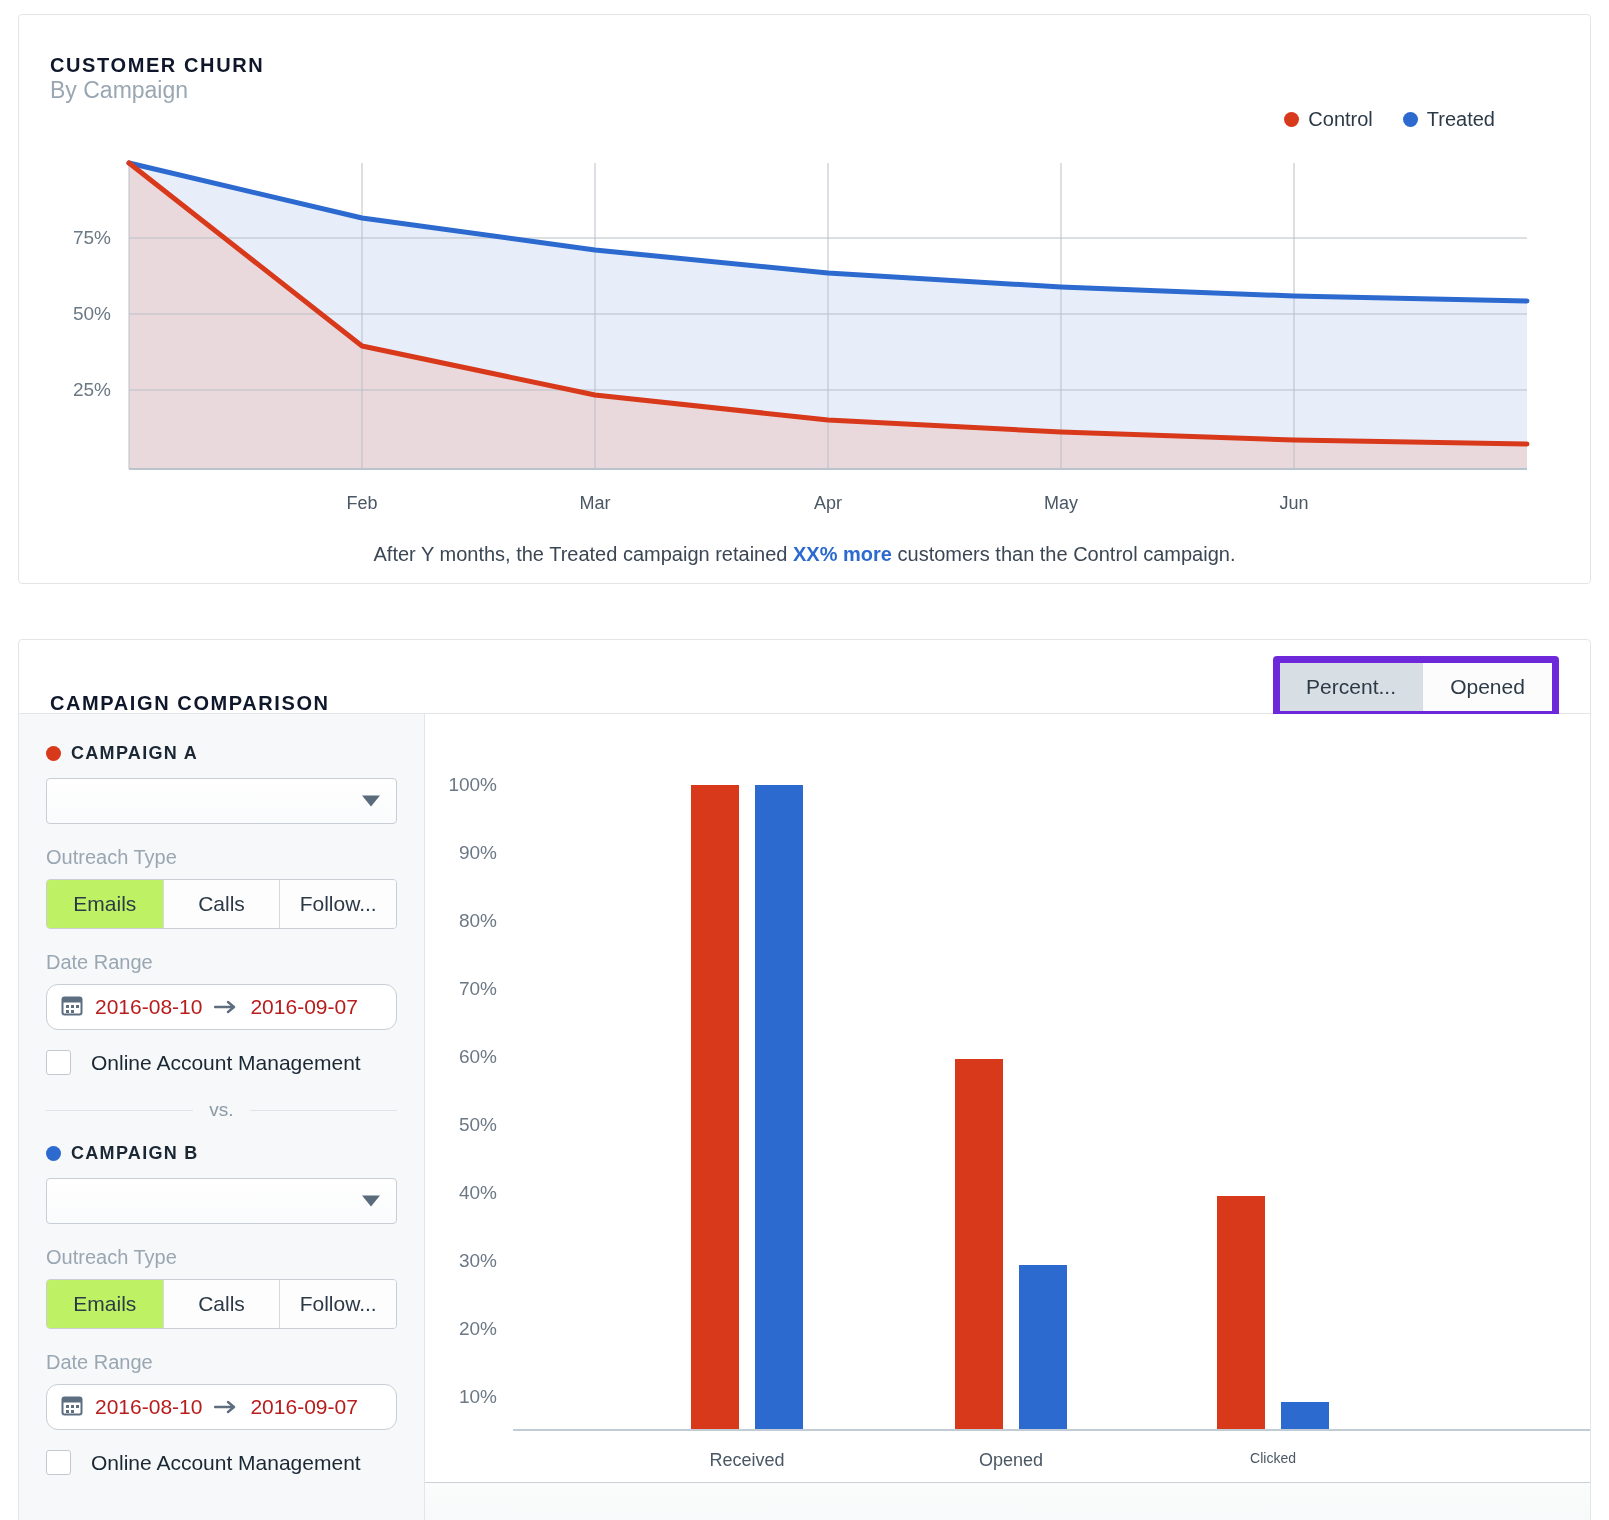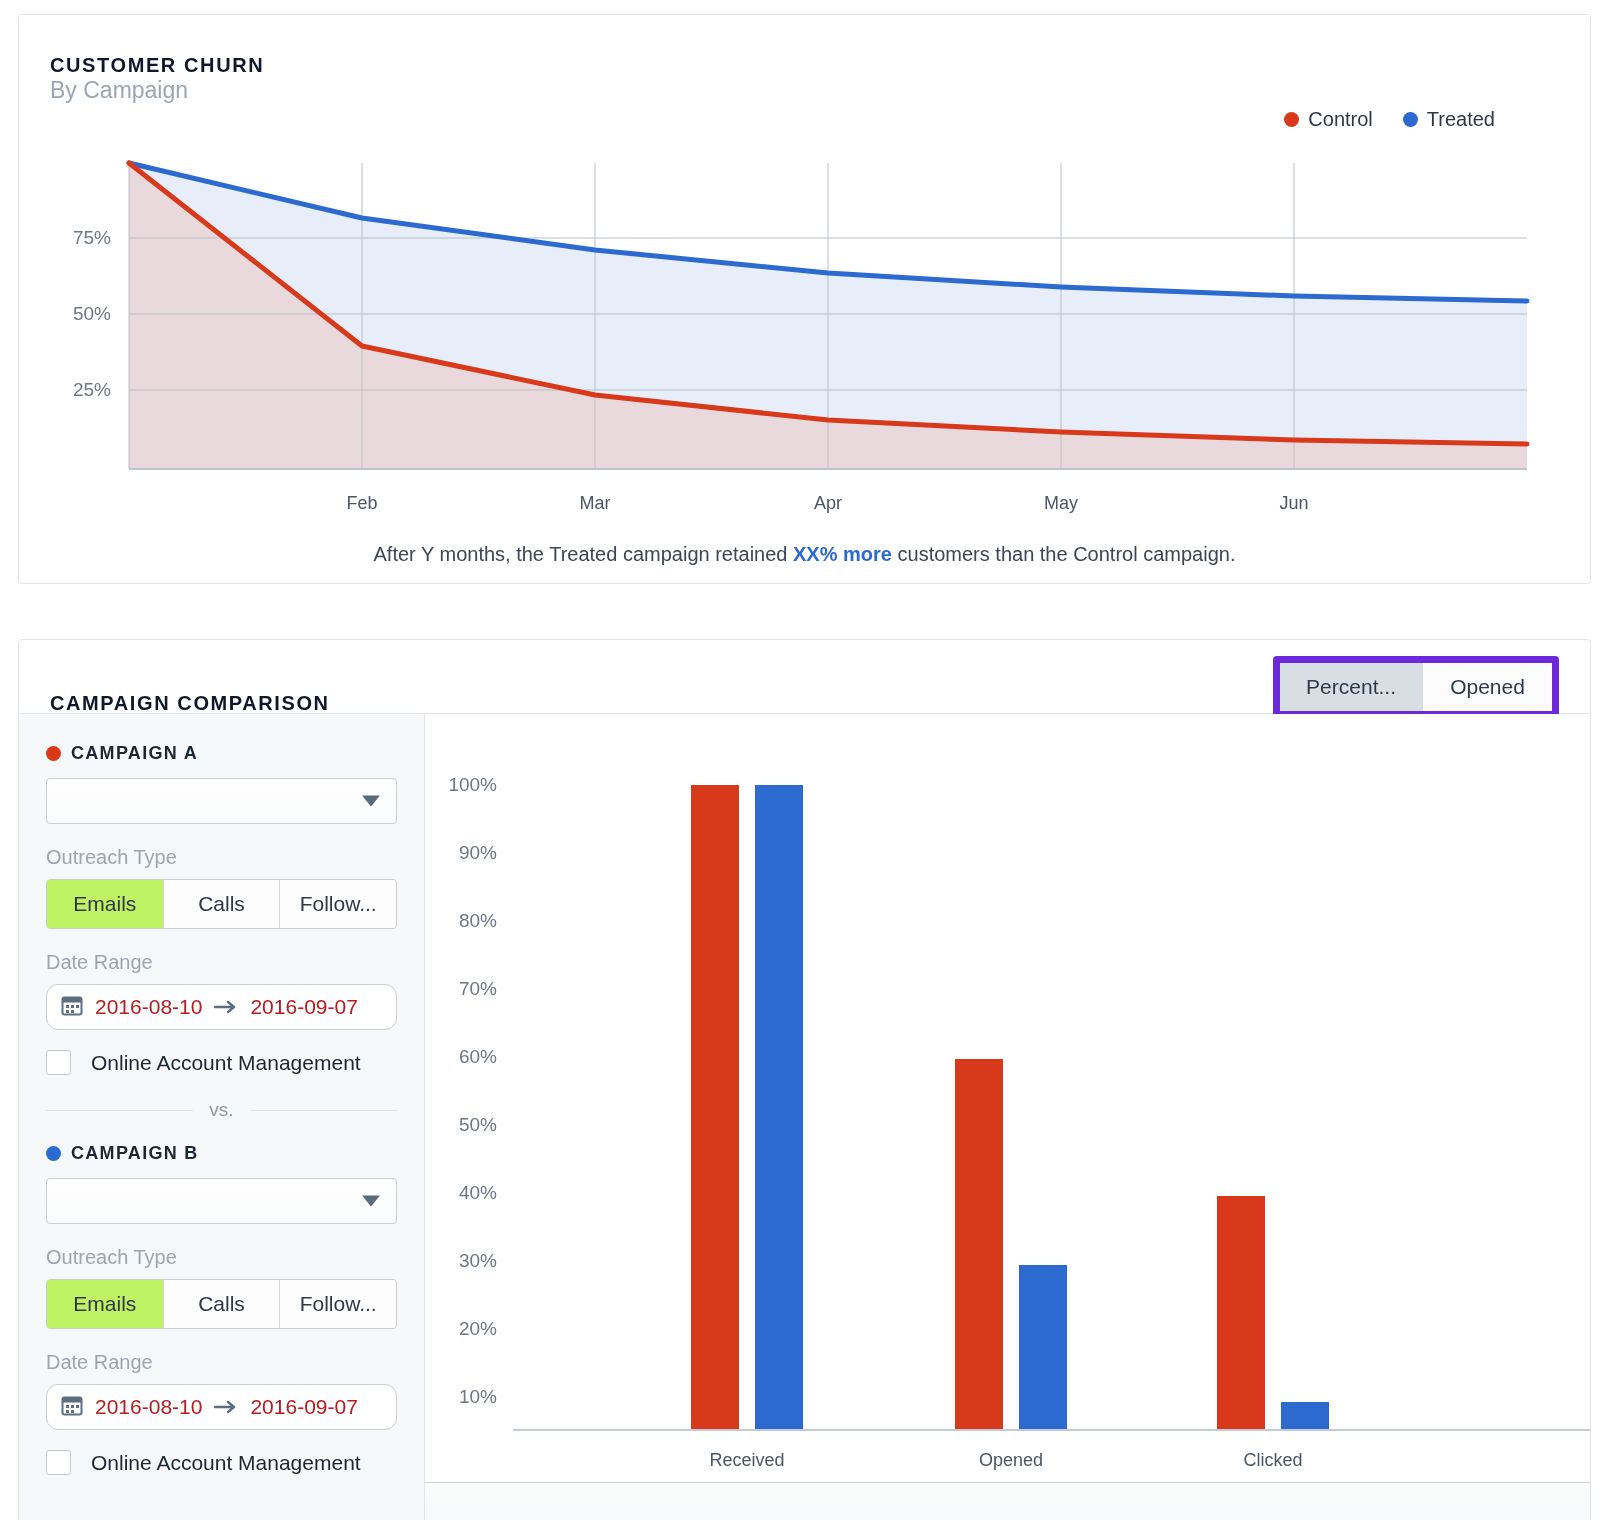--- a/index.html
+++ b/index.html
@@ -291,19 +291,19 @@
           <rect x="792" y="482" width="48" height="234" fill="#d8391b"></rect>
           <rect x="856" y="688" width="48" height="28" fill="#2c6ad0"></rect>
 
           <line x1="88" y1="716" x2="1166" y2="716" stroke="#c2ccd4" stroke-width="2"></line>
         </svg>
 
         <div class="footer-strip"></div>
 
         <div style="position:absolute; left:322px; top:736px; transform:translateX(-50%); font-size:18px; color:#4a5764;">Received</div>
         <div style="position:absolute; left:586px; top:736px; transform:translateX(-50%); font-size:18px; color:#4a5764;">Opened</div>
-        <div style="position:absolute; left:848px; top:736px; transform:translateX(-50%); font-size:18px; color:#4a5764;">Clicked</div>
+        <div style="position:absolute; left:848px; top:736px; transform:translateX(-50%); font-size:14px; color:#4a5764;">Clicked</div>
       </div>
 
     </div>
   </div>
 
 </div>
 
 </body></html>

